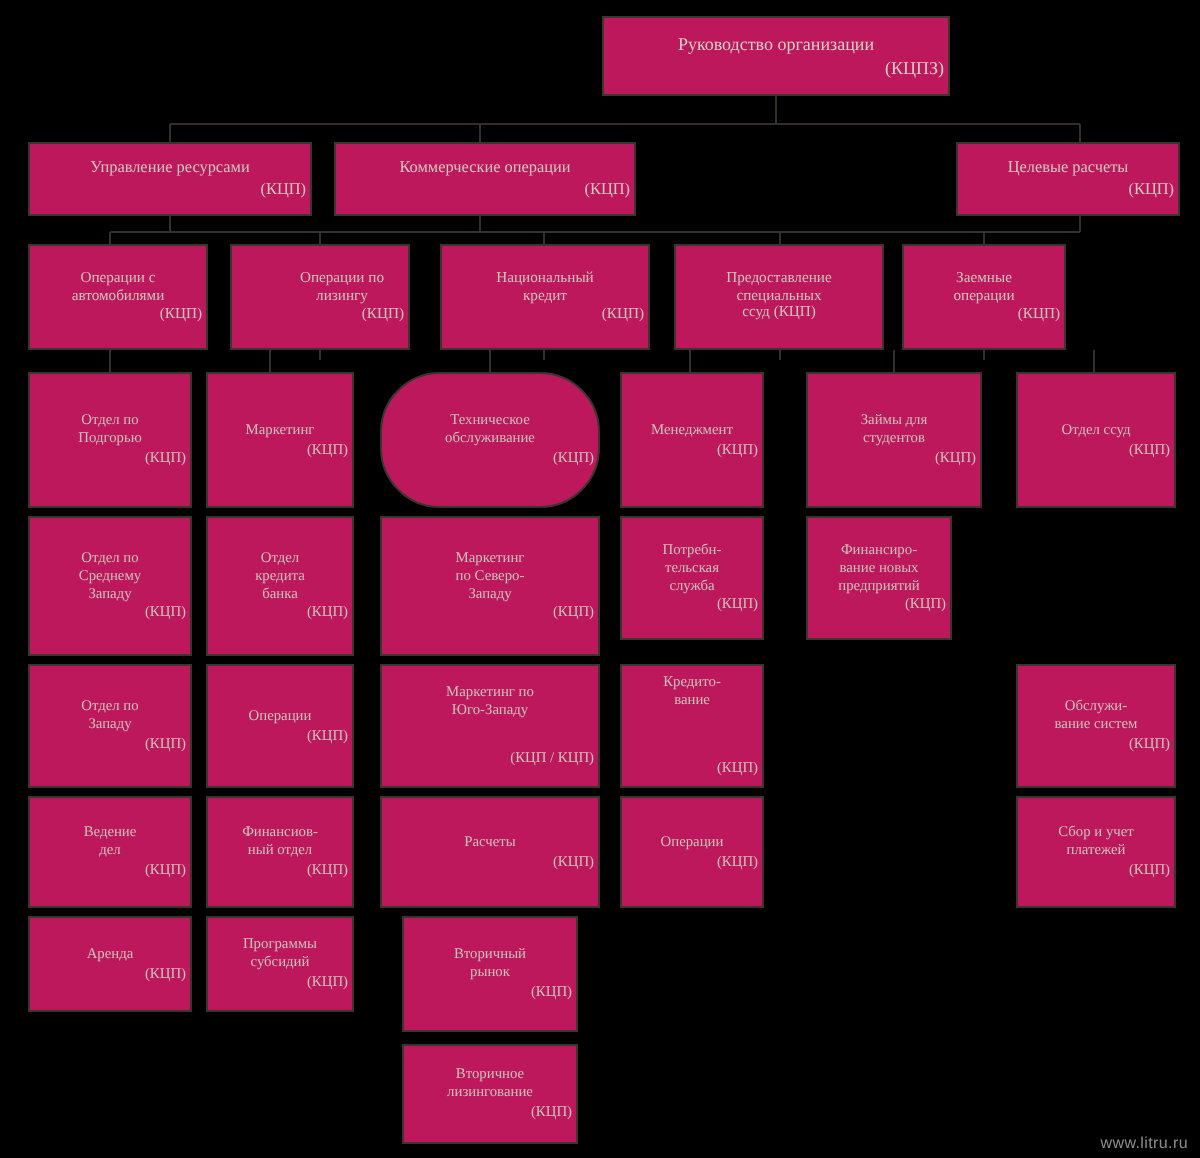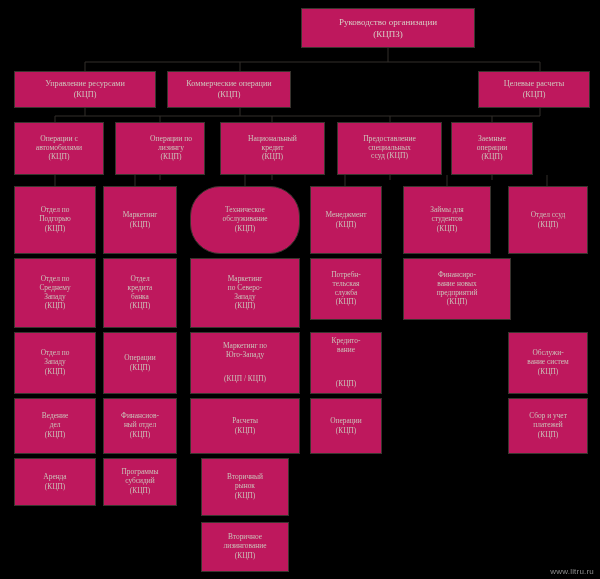--- a/index.html
+++ b/index.html
@@ -38,20 +38,21 @@
   .node .t {
     display: block;
     width: 100%;
     white-space: pre-line;
     word-break: break-word;
   }
   .node .code {
     display: block;
     width: 100%;
     margin-top: 1px;
+    text-align: right;
   }
   .lvl-root { font-size: 9px; color: #d8cfc6; }
   .lvl-1 { font-size: 8.2px; color: #cfc6bd; }
   .lvl-2 { font-size: 7.6px; color: #cdc4bb; }
   .lvl-3 { font-size: 7.4px; color: #cbc2b9; }
   .watermark {
     position: absolute;
     right: 6px;
     bottom: 3px;
     font-family: "Liberation Sans", sans-serif;
@@ -109,21 +110,21 @@
 
   <div class="node lvl-root" style="left:301px; top:8px; width:174px; height:40px;">
     <span class="t">Руководство организации</span>
     <span class="code">(КЦПЗ)</span>
   </div>
 
   <div class="node lvl-1" style="left:14px; top:71px; width:142px; height:37px;">
     <span class="t">Управление ресурсами</span>
     <span class="code">(КЦП)</span>
   </div>
-  <div class="node lvl-1" style="left:167px; top:71px; width:124px; height:37px;">
+  <div class="node lvl-1" style="left:167px; top:71px; width:151px; height:37px;">
     <span class="t">Коммерческие операции</span>
     <span class="code">(КЦП)</span>
   </div>
   <div class="node lvl-1" style="left:478px; top:71px; width:112px; height:37px;">
     <span class="t">Целевые расчеты</span>
     <span class="code">(КЦП)</span>
   </div>
 
   <div class="node lvl-2" style="left:14px; top:122px; width:90px; height:53px;">
     <span class="t">Операции с
@@ -197,21 +198,21 @@
 по Северо-
 Западу</span>
     <span class="code">(КЦП)</span>
   </div>
   <div class="node lvl-3" style="left:310px; top:258px; width:72px; height:62px;">
     <span class="t">Потребн-
 тельская
 служба</span>
     <span class="code">(КЦП)</span>
   </div>
-  <div class="node lvl-3" style="left:403px; top:258px; width:108px; height:62px;">
+  <div class="node lvl-3" style="left:403px; top:258px; width:73px; height:62px;">
     <span class="t">Финансиро-
 вание новых
 предприятий</span>
     <span class="code">(КЦП)</span>
   </div>
 
   <div class="node lvl-3" style="left:14px; top:332px; width:82px; height:62px;">
     <span class="t">Отдел по
 Западу</span>
     <span class="code">(КЦП)</span>

